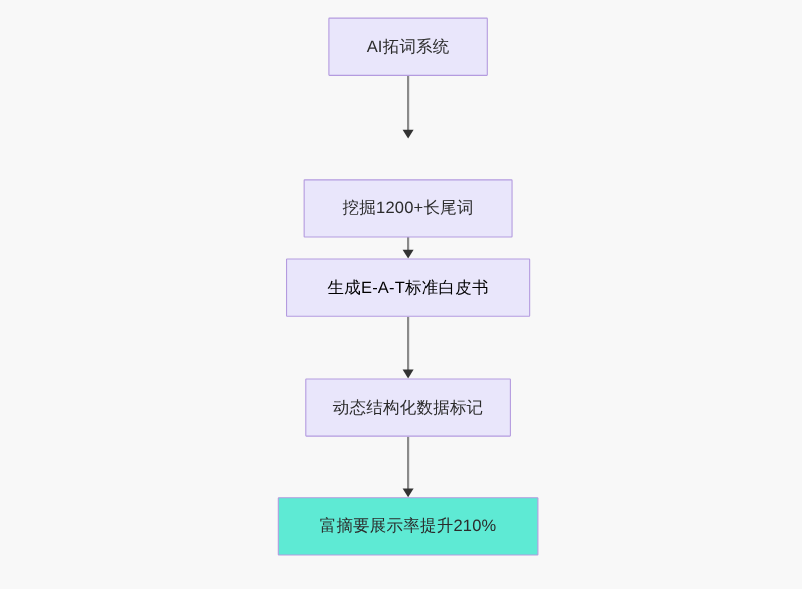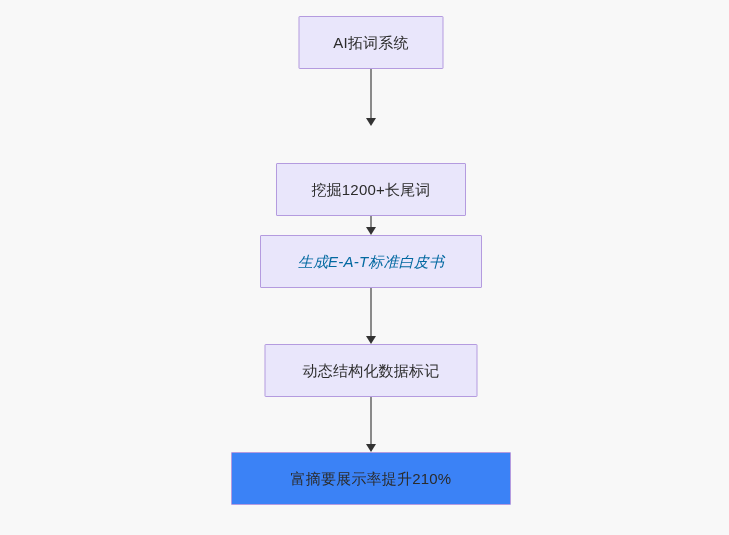--- a/index.html
+++ b/index.html
@@ -84,22 +84,22 @@
     <div class="edge-arrow" style="border-top-color: rgb(51, 51, 51);"></div>
   </div>
 
   <div class="node-box" style="left: 371px; top: 16px; width: 145px; height: 53px; background: rgb(233, 230, 251); border-color: rgb(180, 155, 223); align-items: center;">
     <span class="node-label" style="color: rgb(43, 43, 43);">AI拓词系统</span>
   </div>
   <div class="node-box" style="left: 371px; top: 126px; width: 190px; height: 53px; background: rgb(233, 230, 251); border-color: rgb(180, 155, 223); margin-top: 37px;">
     <span class="node-label" style="color: rgb(43, 43, 43);">挖掘1200+长尾词</span>
   </div>
   <div class="node-box" style="left: 371px; top: 235px; width: 222px; height: 53px; background: rgb(233, 230, 251); border-color: rgb(180, 155, 223);">
-    <span class="node-label" style="color: #0369a1; font-style: italic;">生成E-A-T标准白皮书</span>
+    <span class="node-label" style="color: #000000;">生成E-A-T标准白皮书</span>
   </div>
-  <div class="node-box" style="left: 371px; top: 344px; width: 213px; height: 53px; background: rgb(233, 230, 251); border-color: rgb(180, 155, 223); align-items: center;">
+  <div class="node-box" style="left: 371px; top: 344px; width: 187px; height: 53px; background: rgb(233, 230, 251); border-color: rgb(180, 155, 223); align-items: center;">
     <span class="node-label" style="color: rgb(43, 43, 43);">动态结构化数据标记</span>
   </div>
-  <div class="node-box" style="left: 371px; top: 452px; width: 280px; height: 53px; background: #3b82f6; border-color: rgb(180, 155, 223); text-align: center;">
+  <div class="node-box" style="left: 371px; top: 452px; width: 237px; height: 53px; background: #5eead4; border-color: rgb(180, 155, 223); text-align: center;">
     <span class="node-label" style="color: rgb(43, 43, 43);">富摘要展示率提升210%</span>
   </div>
 
 </div>
 
 </body></html>

